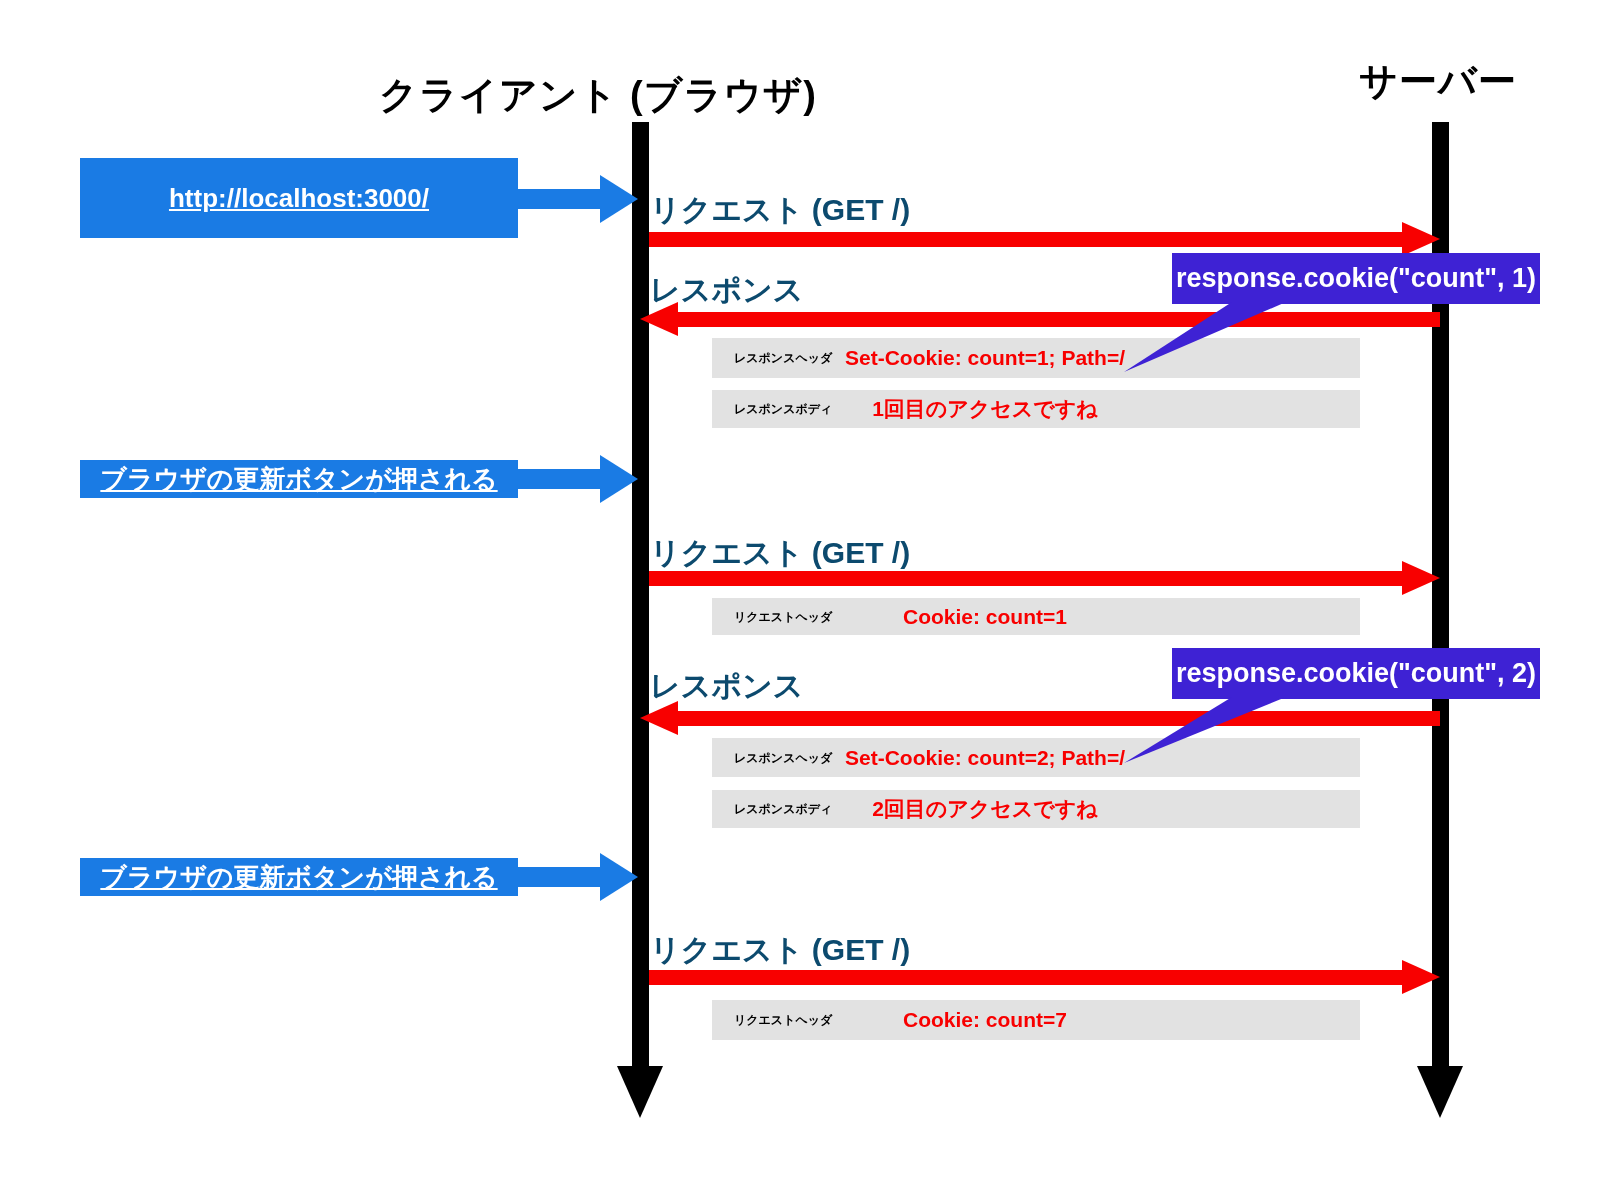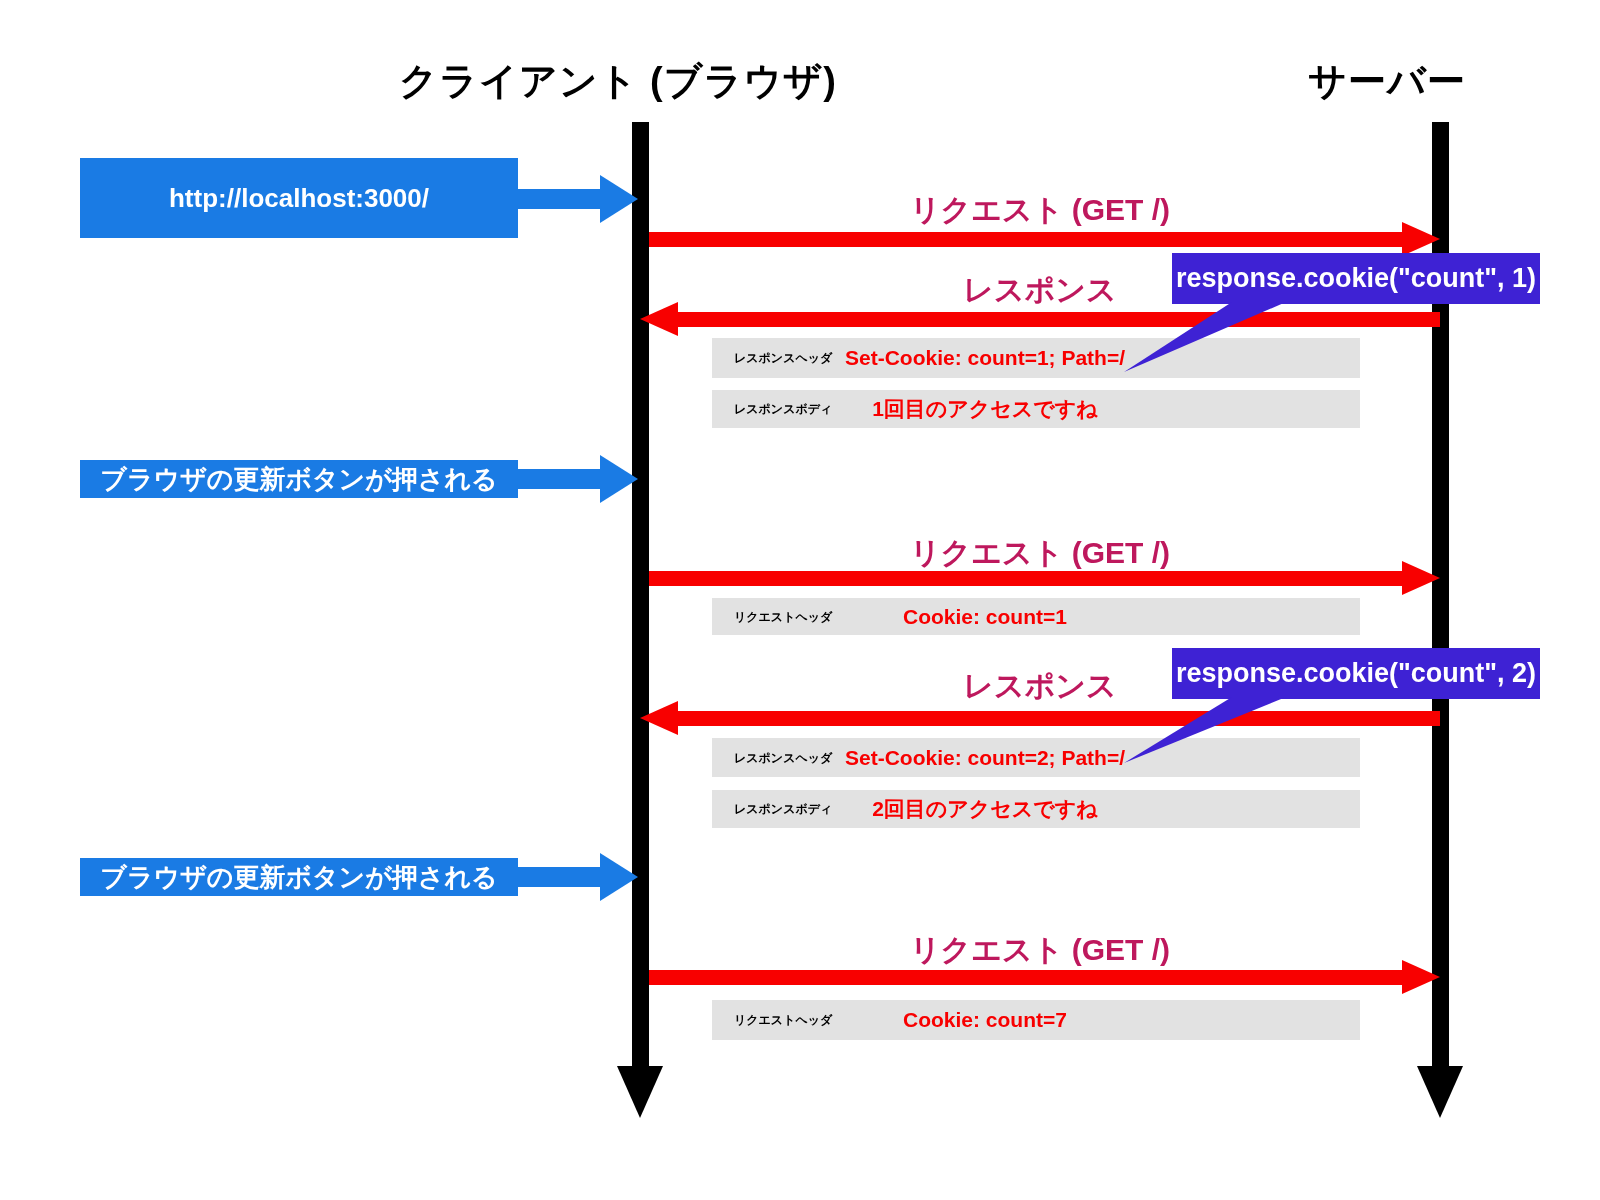--- a/index.html
+++ b/index.html
@@ -51,20 +51,21 @@
     color: #fff;
     font-weight: 700;
     display: flex;
     flex-direction: column;
     justify-content: center;
     align-items: center;
     text-align: center;
     font-size: 26px;
     line-height: 34px;
     z-index: 2;
+    text-decoration: underline;
   }
   .action-arrow-bar {
     position: absolute;
     left: 518px;
     width: 82px;
     height: 20px;
     background: #1a7be4;
     z-index: 2;
   }
   .action-arrow-head {
@@ -75,22 +76,21 @@
     border-bottom: 24px solid transparent;
     border-left: 38px solid #1a7be4;
     z-index: 2;
   }
 
   
   .msg-label {
     position: absolute;
     left: 650px;
     width: 780px;
-    text-align: center;
-    color: #be185d;
+    color: #0c4a6e;
     font-size: 30px;
     font-weight: 800;
     z-index: 2;
     white-space: nowrap;
   }
   .msg-bar {
     position: absolute;
     height: 15px;
     background: #f80000;
     z-index: 2;
@@ -165,22 +165,22 @@
     font-weight: 800;
     color: #f80000;
     white-space: nowrap;
   }
 </style>
 </head>
 <body>
 
 <div id="canvas">
 
-  <div class="actor-title" style="left:398px; width:440px;">クライアント (ブラウザ)</div>
-  <div class="actor-title" style="left:1237px; width:300px;font-family:Liberation Mono, monospace;">サーバー</div>
+  <div class="actor-title" style="left:378px; width:440px;margin-top:14px;">クライアント (ブラウザ)</div>
+  <div class="actor-title" style="left:1288px; width:300px;font-family:Liberation Mono, monospace;">サーバー</div>
 
   <div class="lifeline" style="left:632px;"></div>
   <div class="lifeline-arrowhead" style="left:617px;"></div>
   <div class="lifeline" style="left:1432px;"></div>
   <div class="lifeline-arrowhead" style="left:1417px;"></div>
 
   <div class="action-box" style="top:158px; height:80px;">
     <span>http://localhost:3000/</span>
   </div>
   <div class="action-arrow-bar" style="top:189px;"></div>

